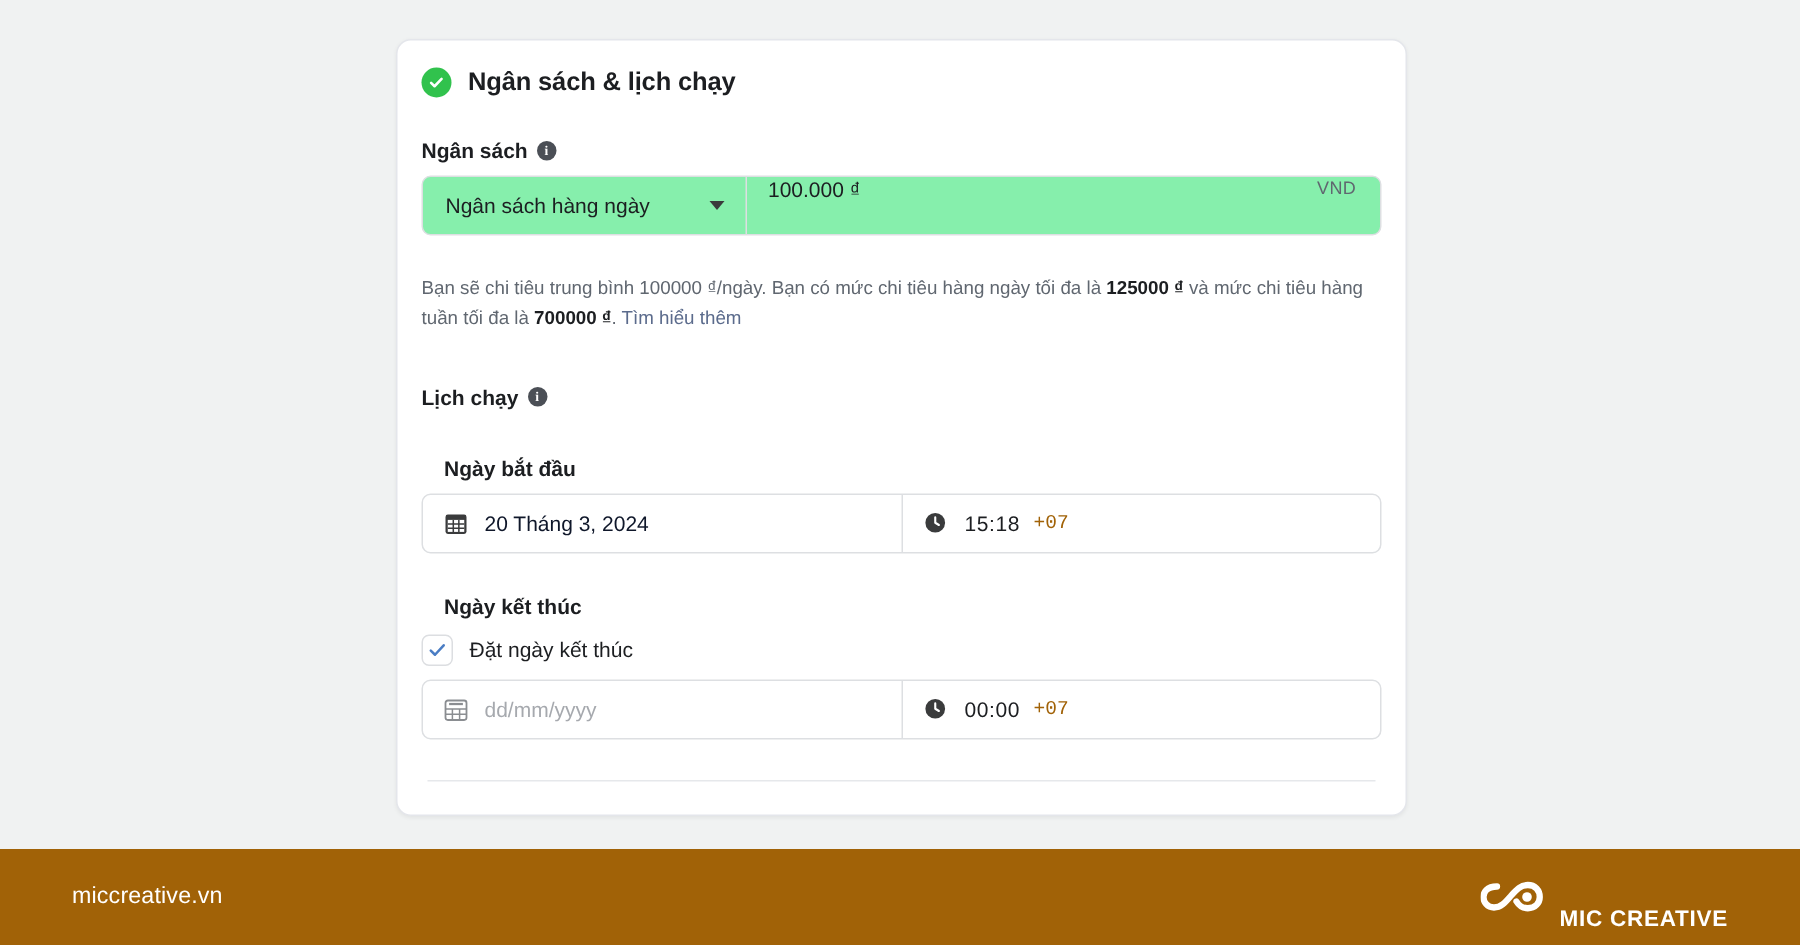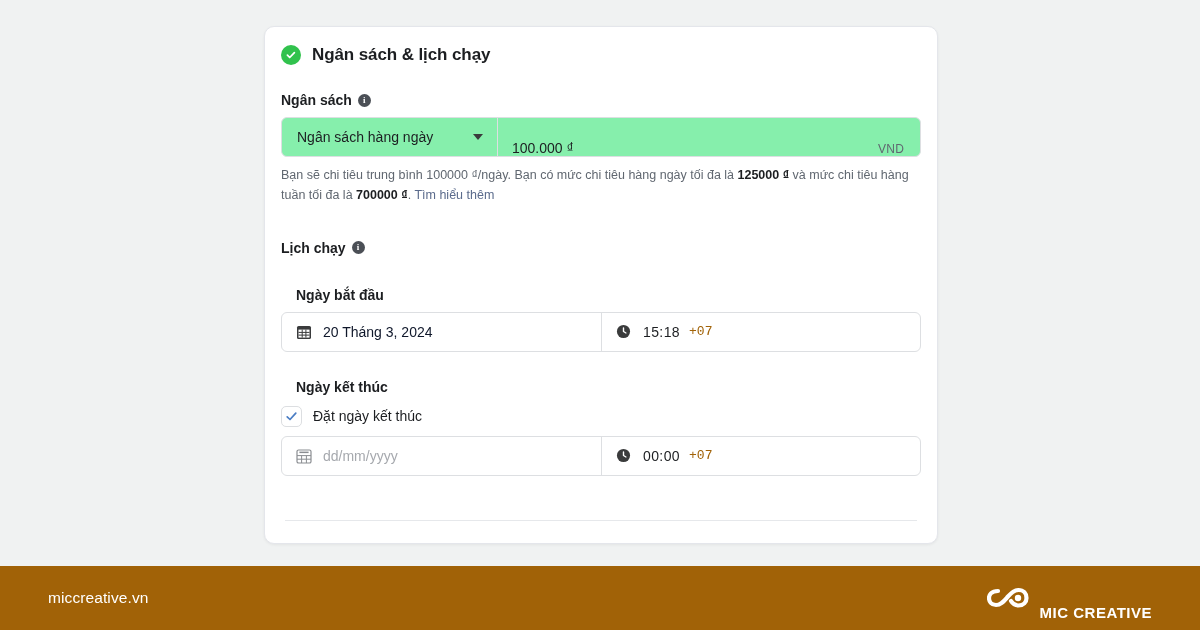--- a/index.html
+++ b/index.html
@@ -108,37 +108,37 @@
     width: 0; height: 0;
     border-left: 5px solid transparent;
     border-right: 5px solid transparent;
     border-top: 6px solid #3a3b3c;
     margin-left: auto;
     flex: 0 0 auto;
   }
   .budget-amount-wrap {
     flex: 1;
     display: flex;
-    align-items: flex-end;
+    align-items: flex-start;
     justify-content: space-between;
     padding: 0 16px 0 14px;
   }
   .budget-amount {
     font-size: 14px;
     color: #1c1e21;
   }
   .budget-currency {
     font-size: 12px;
     color: #606770;
     letter-spacing: 0.2px;
   }
 
   
   .helper-text {
-    margin-top: 8px;
+    margin-top: 25px;
     font-size: 12.5px;
     line-height: 1.62;
     color: #606770;
     max-width: 644px;
   }
   .helper-text b { color: #1c1e21; font-weight: bold; }
   .helper-link {
     color: #5b6b8c;
     text-decoration: none;
     cursor: pointer;

